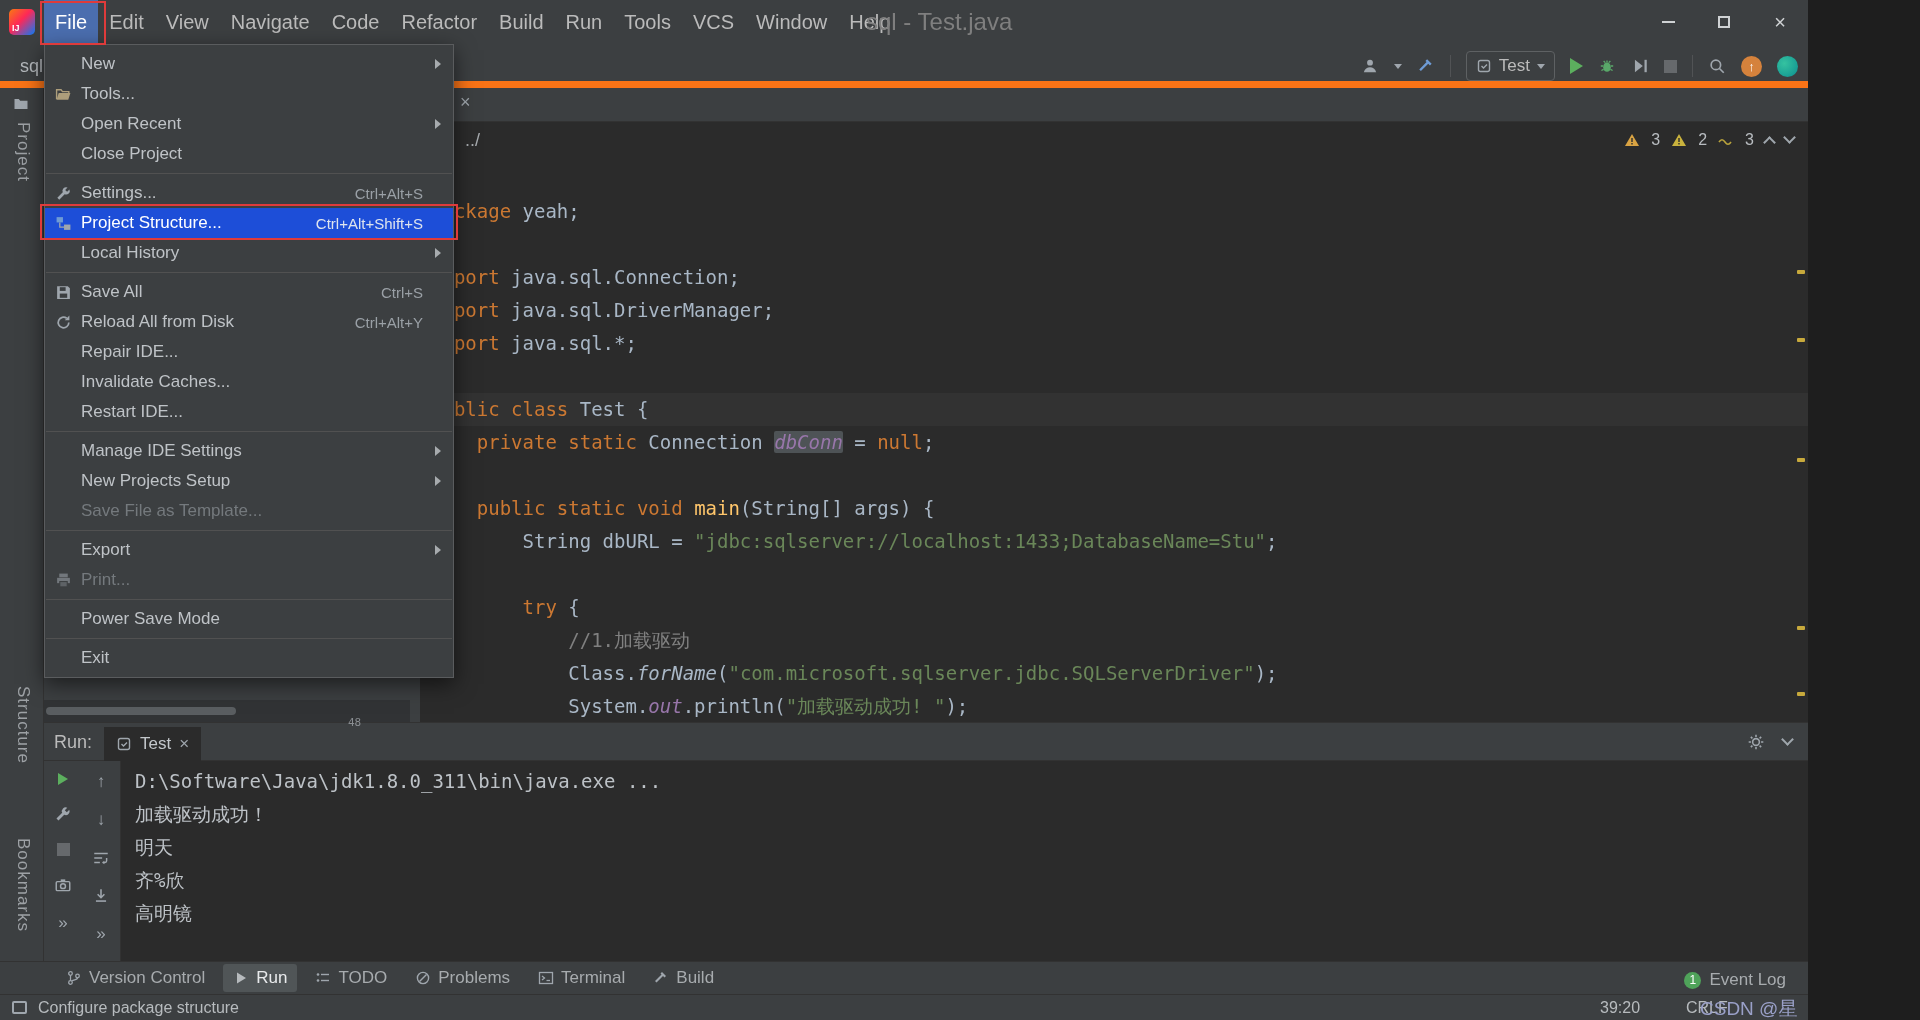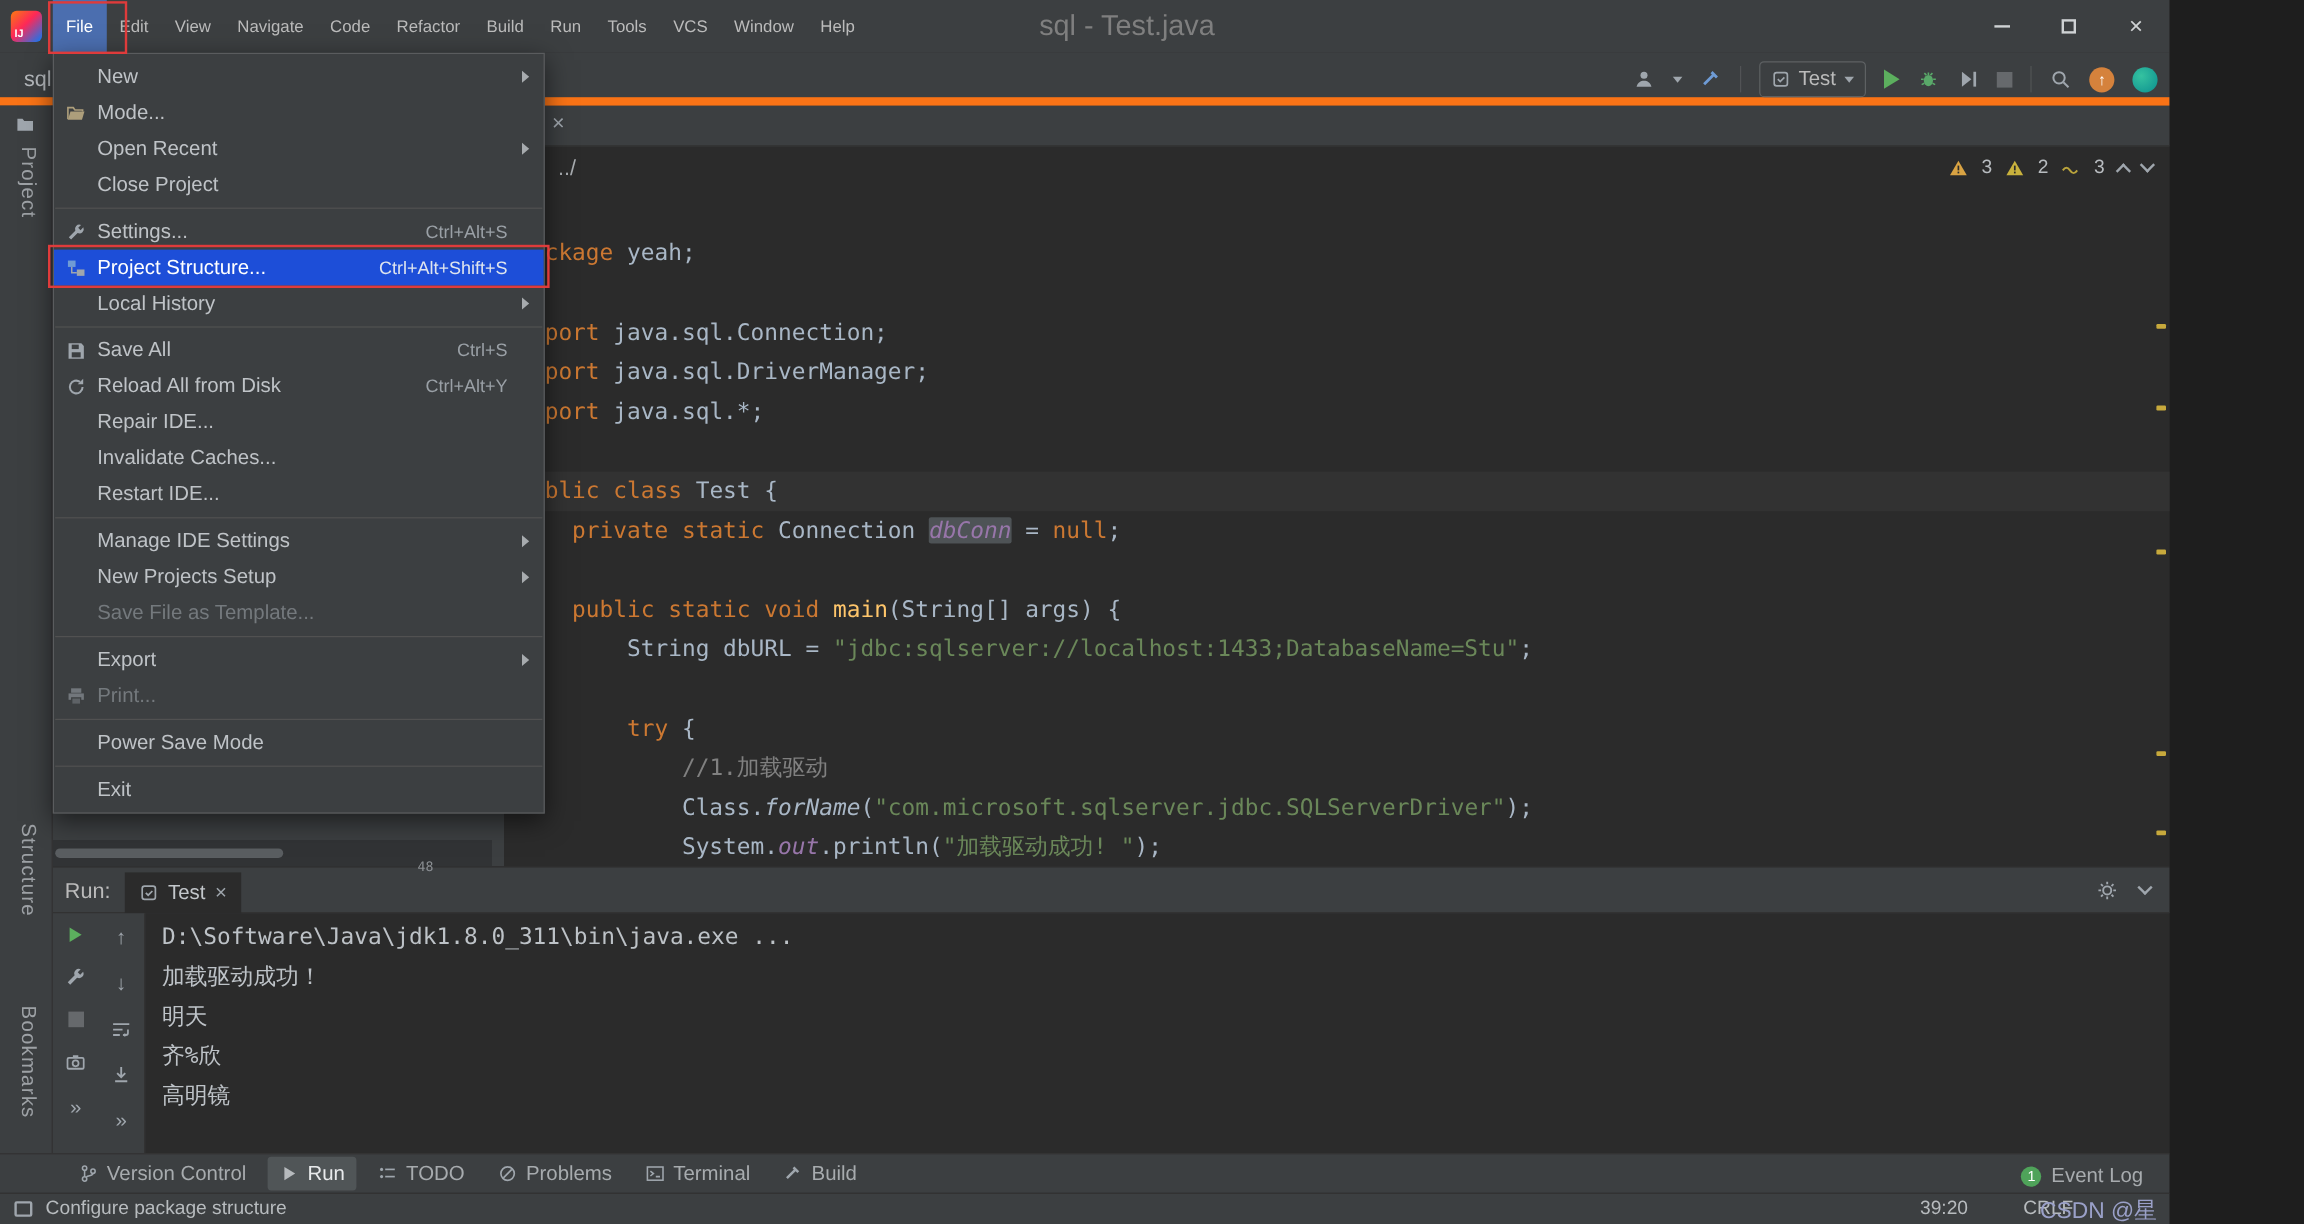--- a/index.html
+++ b/index.html
@@ -6,21 +6,21 @@
   html,body{background:#1e1e1e;}
   .app{position:relative;width:1808px;height:1020px;background:#2b2b2b;overflow:hidden;
        font-family:"Liberation Sans",sans-serif;color:#bbbbbb;}
 
   
   .titlebar{position:absolute;left:0;top:0;right:0;height:44px;background:#3c3f41;z-index:30;}
   .logo{position:absolute;left:9px;top:9px;width:26px;height:26px;border-radius:5px;
         background:linear-gradient(135deg,#f97a12,#fe2857 45%,#087cfa);}
   .logo span{position:absolute;left:3px;bottom:2px;font-size:9px;font-weight:bold;color:#fff;}
   .menubar{position:absolute;left:44px;top:0;height:44px;display:flex;}
-  .mb-item{padding:0 11px;line-height:44px;font-size:14px;color:#bbb;}
+  .mb-item{padding:0 11px;line-height:44px;font-size:20px;color:#bbb;}
   .mb-item.active{background:#4b6eaf;color:#fff;}
   .win-title{position:absolute;left:866px;top:0;line-height:44px;font-size:24px;color:#7f7f7f;}
   .win-controls{position:absolute;right:0;top:0;height:44px;display:flex;}
   .wc{width:56px;height:44px;display:flex;align-items:center;justify-content:center;}
   .wc-min i{display:block;width:13px;height:2px;background:#cfd2d4;}
   .wc-max i{display:block;width:12px;height:12px;border:2px solid #cfd2d4;}
   .wc-close{font-size:20px;color:#cfd2d4;}
 
   
   .navbar{position:absolute;left:0;top:44px;right:0;height:44px;background:#3c3f41;
@@ -425,21 +425,21 @@
         <span class="mi-shortcut"></span>
         <span class="mi-arrow"></span>
       </div>
       <div class="menu-item">
         <span class="mi-icon">
           <svg viewBox="0 0 16 16">
             <path d="M1.5 13l2-6.5h11l-2 6.5z" fill="#ad9e7b"></path>
             <path d="M1.5 12.5V3.5h4.2l1.3 1.8h6v1.2" fill="none" stroke="#ad9e7b" stroke-width="1.3"></path>
           </svg>
         </span>
-        <span class="mi-label">Mode...</span>
+        <span class="mi-label">Tools...</span>
         <span class="mi-shortcut"></span>
         <span class="mi-arrow hidden"></span>
       </div>
       <div class="menu-item">
         <span class="mi-icon"></span>
         <span class="mi-label">Open Recent</span>
         <span class="mi-shortcut"></span>
         <span class="mi-arrow"></span>
       </div>
       <div class="menu-item">

